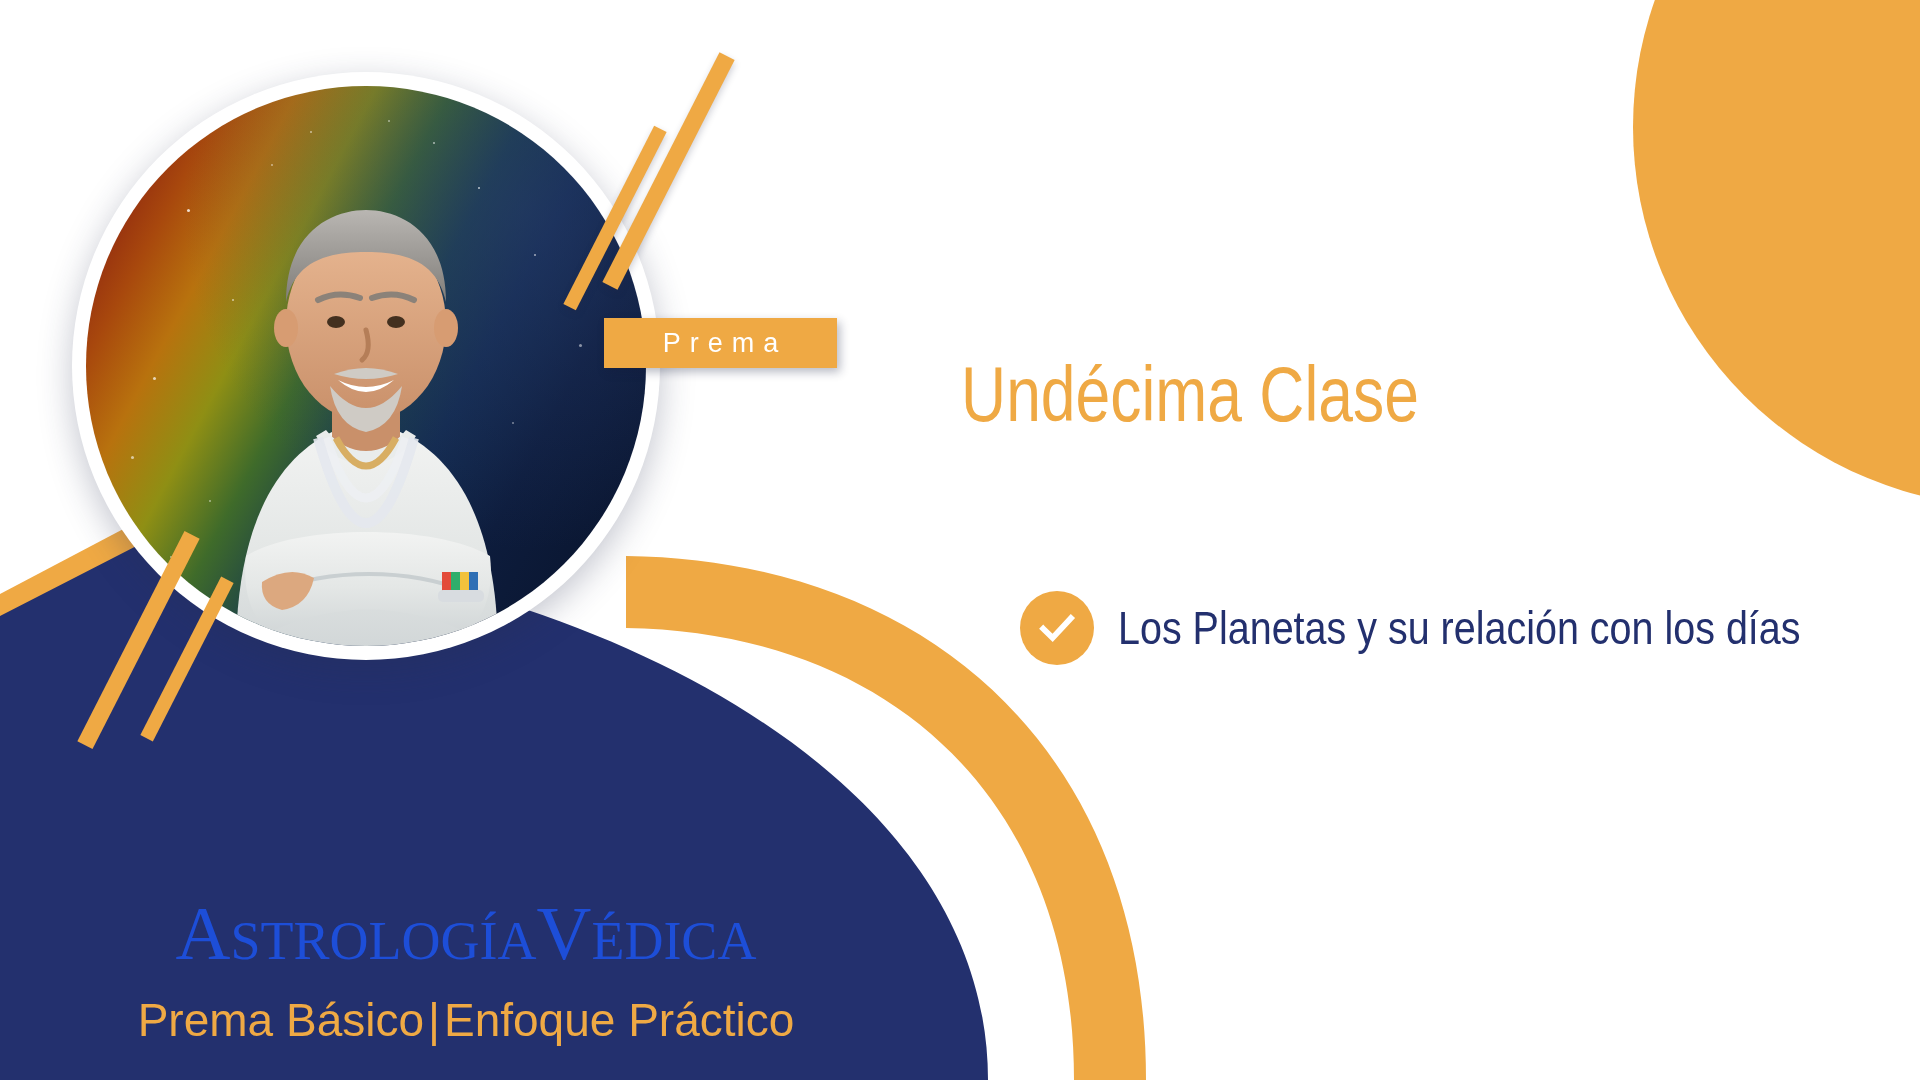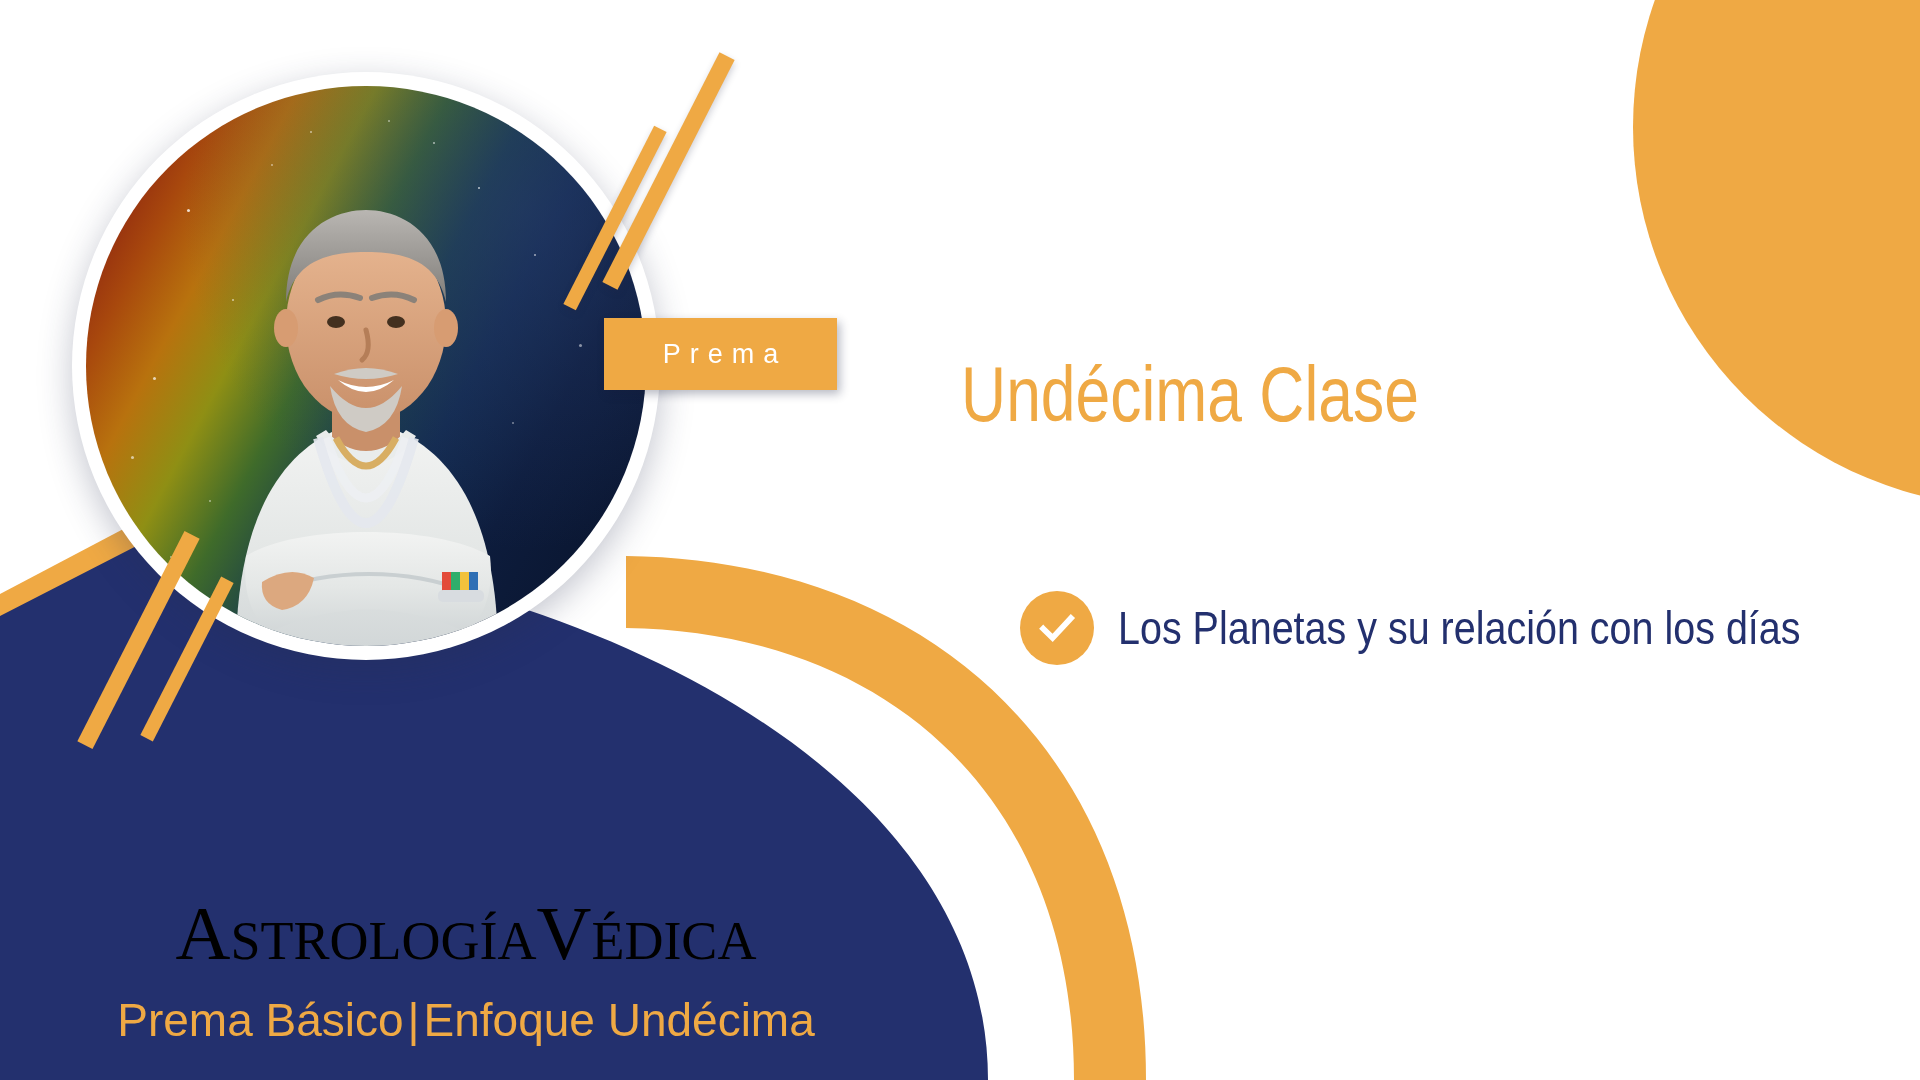--- a/index.html
+++ b/index.html
@@ -49,21 +49,21 @@
         #1b3f4a 53%, #122a4e 63%, #0d1c3c 75%, #081229 100%);
   }
   .stars{position:absolute;inset:0;}
   .stars i{position:absolute;background:#fff;border-radius:50%;display:block;}
 
   
   .person{position:absolute;left:0;top:0;width:560px;height:560px;}
 
   
   .prema-badge{
-    position:absolute; left:604px; top:318px; width:233px; height:72px;
+    position:absolute; left:604px; top:318px; width:233px; height:50px;
     background:#EFA944; display:flex; align-items:center; justify-content:center;
     box-shadow:3px 4px 9px rgba(20,25,60,.30);
   }
   .prema-badge span{
     color:#ffffff; font-size:27px; letter-spacing:9px; text-indent:9px;
     font-family:"Liberation Sans",sans-serif; font-weight:400;
   }
 
   
   .stripe{position:absolute;background:#EFA944;transform-origin:center;}
@@ -88,21 +88,21 @@
   .bullet-text{
     color:#23306E;
     font-family:"Liberation Sans Narrow","Liberation Sans",sans-serif;
     font-size:47px; font-weight:400; line-height:1.05;
     transform:scaleX(.84); transform-origin:left center;
   }
 
   
   .course-title{
     position:absolute; left:466px; top:895px; transform:translateX(-50%);
-    white-space:nowrap; color:#000000;
+    white-space:nowrap; color:#1d4ed8;
     font-family:"Liberation Serif",serif; font-weight:400;
     font-size:54px; line-height:1;
   }
   .course-title .cap{font-size:76px;}
   .course-title .sc{font-size:54px;}
   .course-subtitle{
     position:absolute; left:466px; top:997px; transform:translateX(-50%);
     white-space:nowrap; color:#EFA944;
     font-family:"Liberation Sans Narrow","Liberation Sans",sans-serif;
     font-size:46px; font-weight:400; line-height:1;
@@ -230,16 +230,16 @@
       </svg>
     </div>
     <div class="bullet-text">Los Planetas y su relación con los días</div>
   </div>
 
   <div class="course-title">
     <span class="cap">A</span><span class="sc">STROLOGÍA</span><span class="cap">V</span><span class="sc">ÉDICA</span>
   </div>
 
   <div class="course-subtitle">
-    <span>Prema Básico</span><span class="sep">|</span><span>Enfoque Undécima</span>
+    <span>Prema Básico</span><span class="sep">|</span><span>Enfoque Práctico</span>
   </div>
 
 </div>
 
 </body></html>

